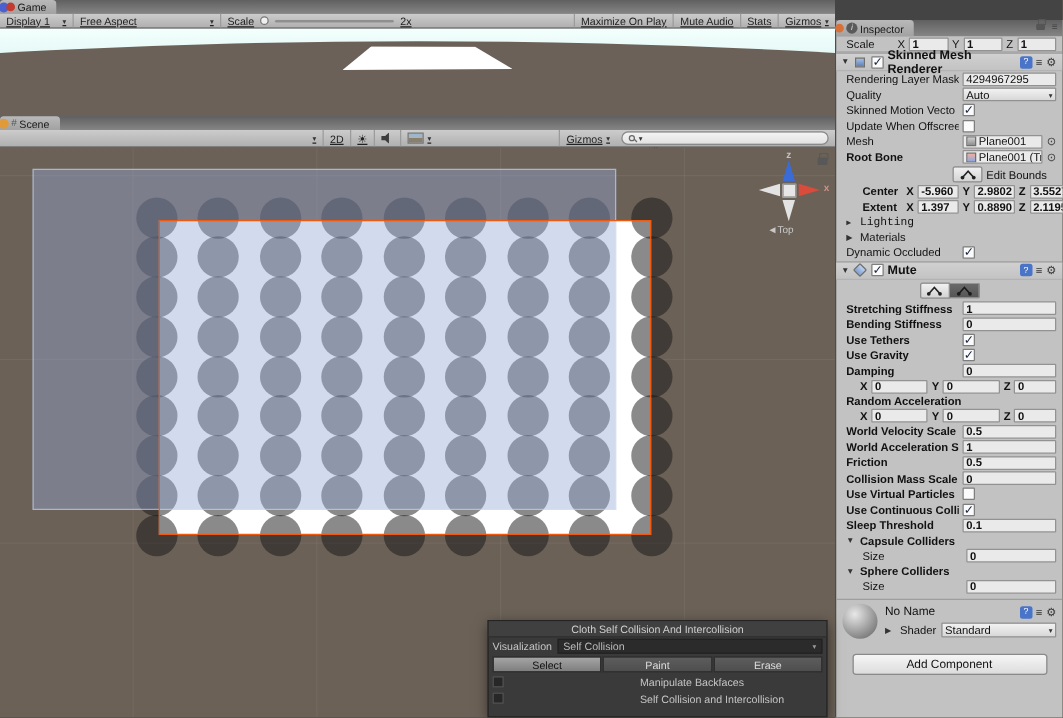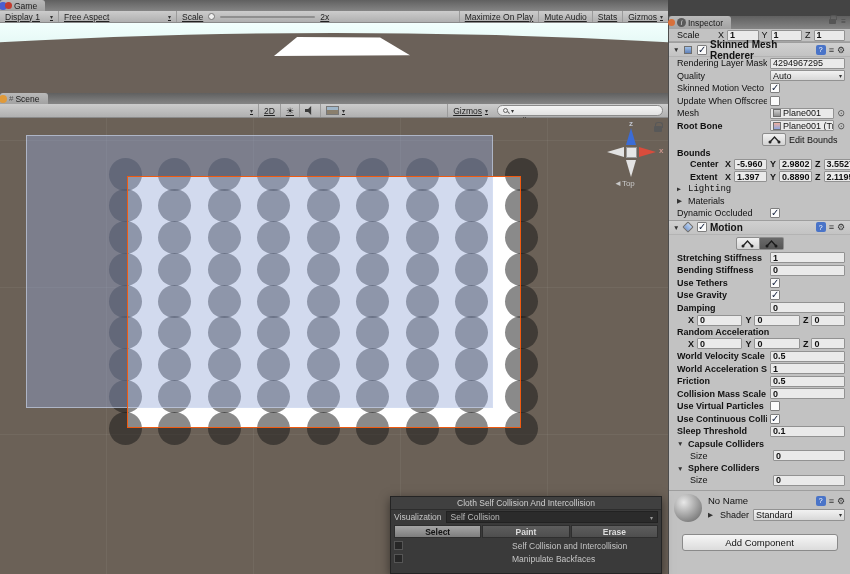--- a/index.html
+++ b/index.html
@@ -319,32 +319,32 @@
 
 <div class="abs" id="cloth-window">
   <div id="cw-title">Cloth Self Collision And Intercollision</div>
   <div class="cw-row">
     <span>Visualization</span>
     <div id="cw-dd">
       <span>Self Collision</span>
       <span class="ddarrow" style="color:#999;">▾</span>
     </div>
   </div>
-  <div class="cw-row" style="gap:1px;font-weight:bold;">
+  <div class="cw-row" style="gap:1px;">
     <div class="cw-tab active">Select</div>
     <div class="cw-tab">Paint</div>
     <div class="cw-tab">Erase</div>
   </div>
   <div class="cw-row" style="position:relative;height:13px;">
     <span class="cw-cb"></span>
-    <span class="cw-label">Self Collision and Intercollision</span>
+    <span class="cw-label">Manipulate Backfaces</span>
   </div>
   <div class="cw-row" style="position:relative;height:13px;">
     <span class="cw-cb"></span>
-    <span class="cw-label">Manipulate Backfaces</span>
+    <span class="cw-label">Self Collision and Intercollision</span>
   </div>
 </div>
 
 <div class="abs" id="inspector">
   <div class="abs tabbar" id="inspector-tabbar">
     <div class="tab">
       <span class="dot" style="width:7px;height:7px;background:#d8703a;margin-left:-3px;"></span>
       <span class="info-circle">i</span>
       <span>Inspector</span>
     </div>
@@ -416,23 +416,20 @@
       <span style="width:82px;flex:none;"></span>
       <span class="minibtn">
         <svg width="13" height="9" viewBox="0 0 13 9">
             <path d="M2 7 L6.5 2 L11 7" fill="none" stroke="#222" stroke-width="1.3"></path>
             <circle cx="2" cy="7" r="1.5" fill="#222"></circle>
             <circle cx="11" cy="7" r="1.5" fill="#222"></circle>
           </svg>
       </span>
       <span>Edit Bounds</span>
     </div>
-    <div class="irow" style="height:11px;">
-      <span class="b">Bounds</span>
-    </div>
     <div class="irow">
       <span style="width:10px;flex:none;"></span>
       <span class="lbl b" style="width:32px;">Center</span>
       <span class="b">X</span>
       <span class="fld fldxyz">-5.960</span>
       <span class="b">Y</span>
       <span class="fld fldxyz">2.9802</span>
       <span class="b">Z</span>
       <span class="fld fldxyz">3.5527</span>
     </div>
@@ -456,21 +453,21 @@
     </div>
     <div class="irow">
       <span class="lbl">Dynamic Occluded</span>
       <span class="cb on"></span>
     </div>
 
     <div class="chead">
       <span class="fold">▼</span>
       <span class="obj-mini" style="background:linear-gradient(#bcd3f2,#7e9fd4);transform:rotate(45deg);border-radius:1px;"></span>
       <span class="cb on"></span>
-      <span class="b">Motion</span>
+      <span class="b">Mute</span>
       <span class="hicons">
         <span class="helpicon">?</span>
         <span class="presicon">≡</span>
         <span class="gearicon">⚙</span>
       </span>
     </div>
     <div style="display:flex;justify-content:center;gap:0;padding:2px 0;">
       <span class="minibtn" style="border-radius:2px 0 0 2px;">
         <svg width="13" height="9" viewBox="0 0 13 9">
             <path d="M2 7 L6.5 2 L11 7" fill="none" stroke="#222" stroke-width="1.3"></path>

